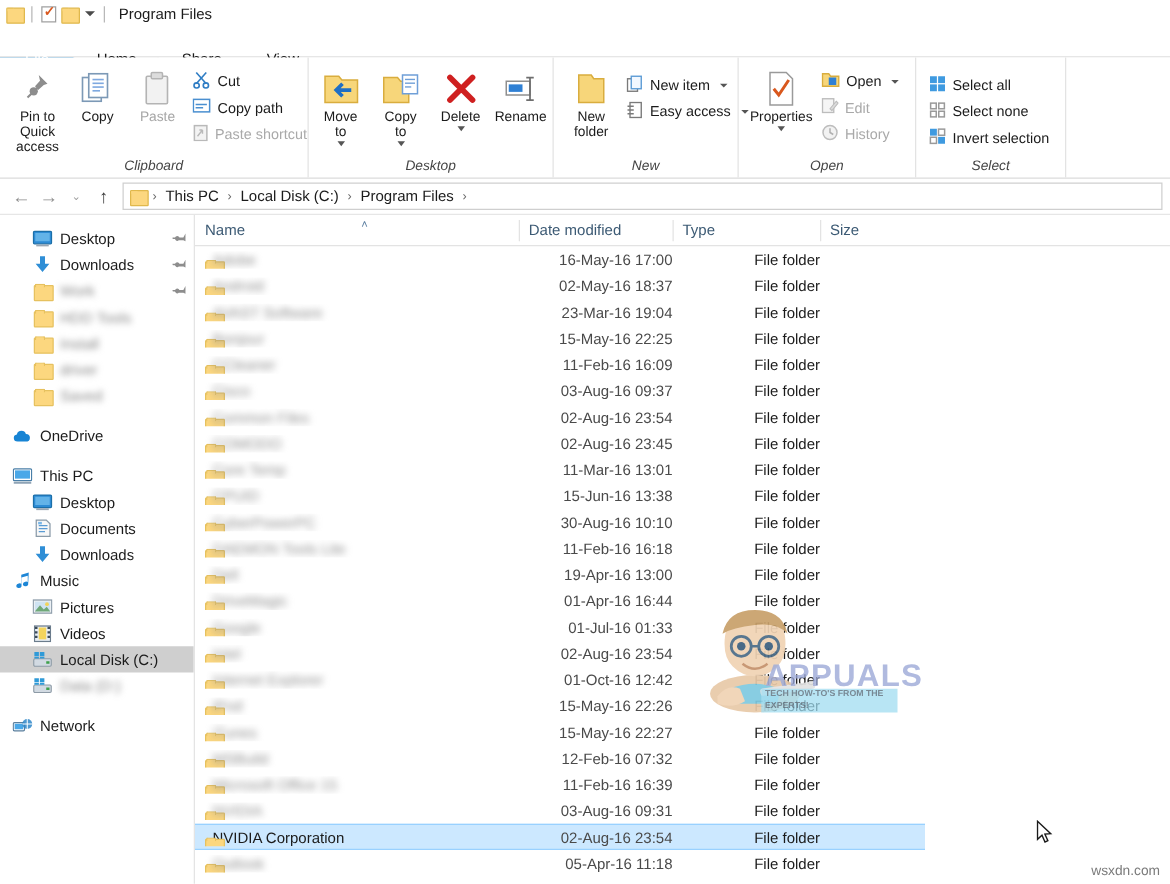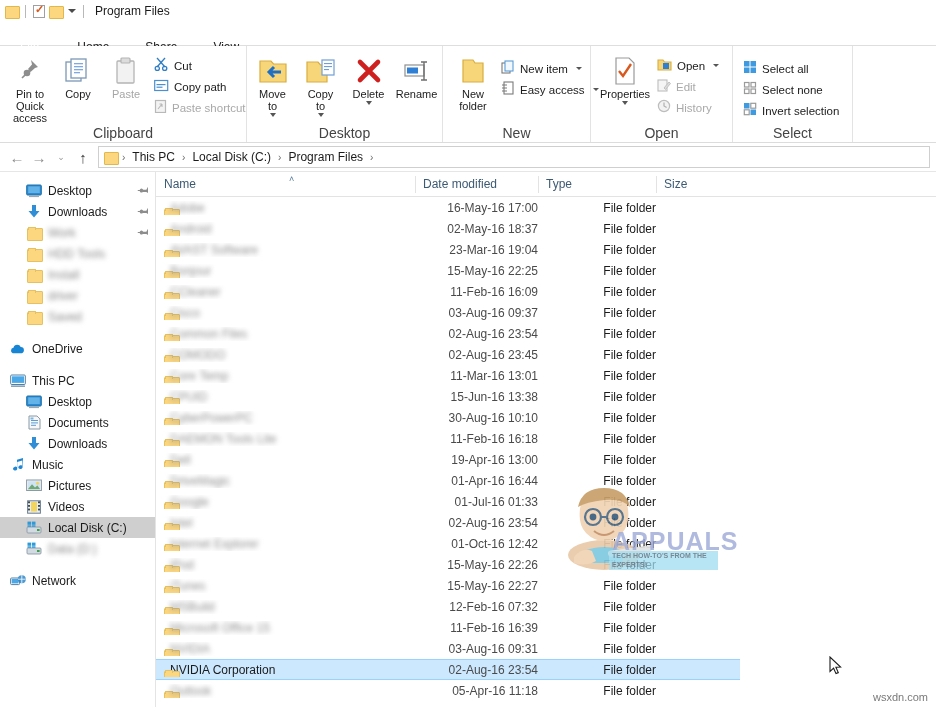--- a/index.html
+++ b/index.html
@@ -74,22 +74,22 @@
     display:flex; align-items:stretch;
     position:relative;
   }
   .rgroup {
     display:flex; flex-direction:column;
     position:relative; padding:4px 0 0 0;
   }
   .rgroup + .rgroup { border-left:1px solid #e3e3e3; }
   .rgroup-body { flex:1; display:flex; align-items:flex-start; padding:2px 6px 0 6px; }
   .rgroup-label {
-    text-align:center; font-size:14px; color:#444;
-    height:16px; line-height:14px;
+    text-align:center; font-size:11px; color:#444;
+    height:16px; line-height:14px;font-style:italic;
   }
   .bigbtn {
     width:auto; min-width:48px; padding:2px 6px;
     display:flex; flex-direction:column; align-items:center;
     text-align:center; font-size:11px; line-height:12px; color:#1b1b1b;
   }
   .bigbtn .glyph { height:34px; display:flex; align-items:center; justify-content:center; }
   .bigbtn .cap { white-space:pre-line; }
   .bigbtn.dis { color:#a6a6a6; }
   .smallcol { display:flex; flex-direction:column; padding-top:3px; }

